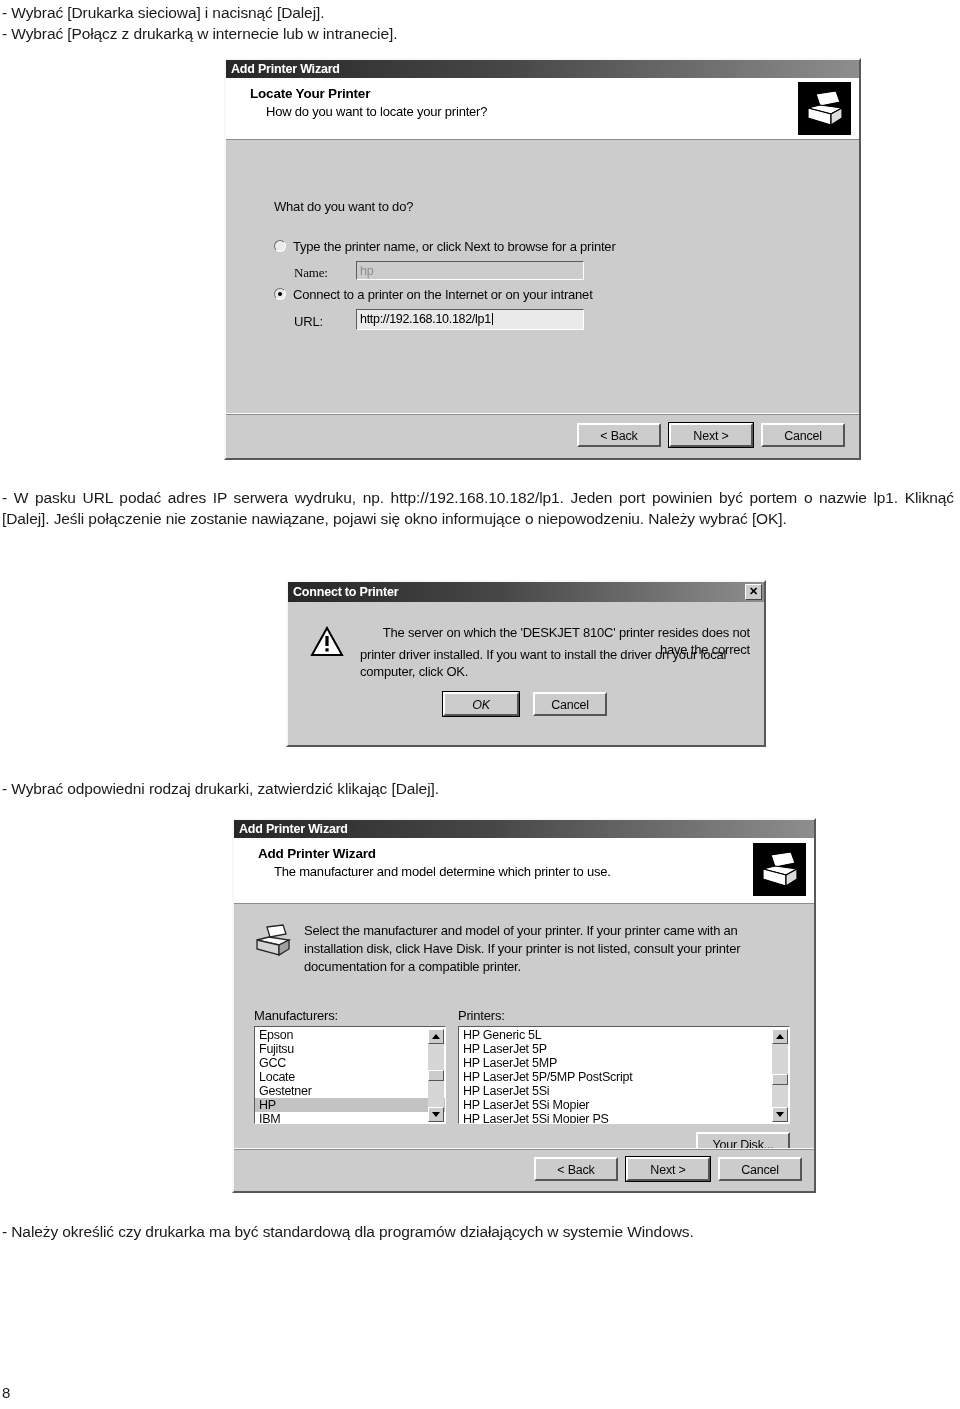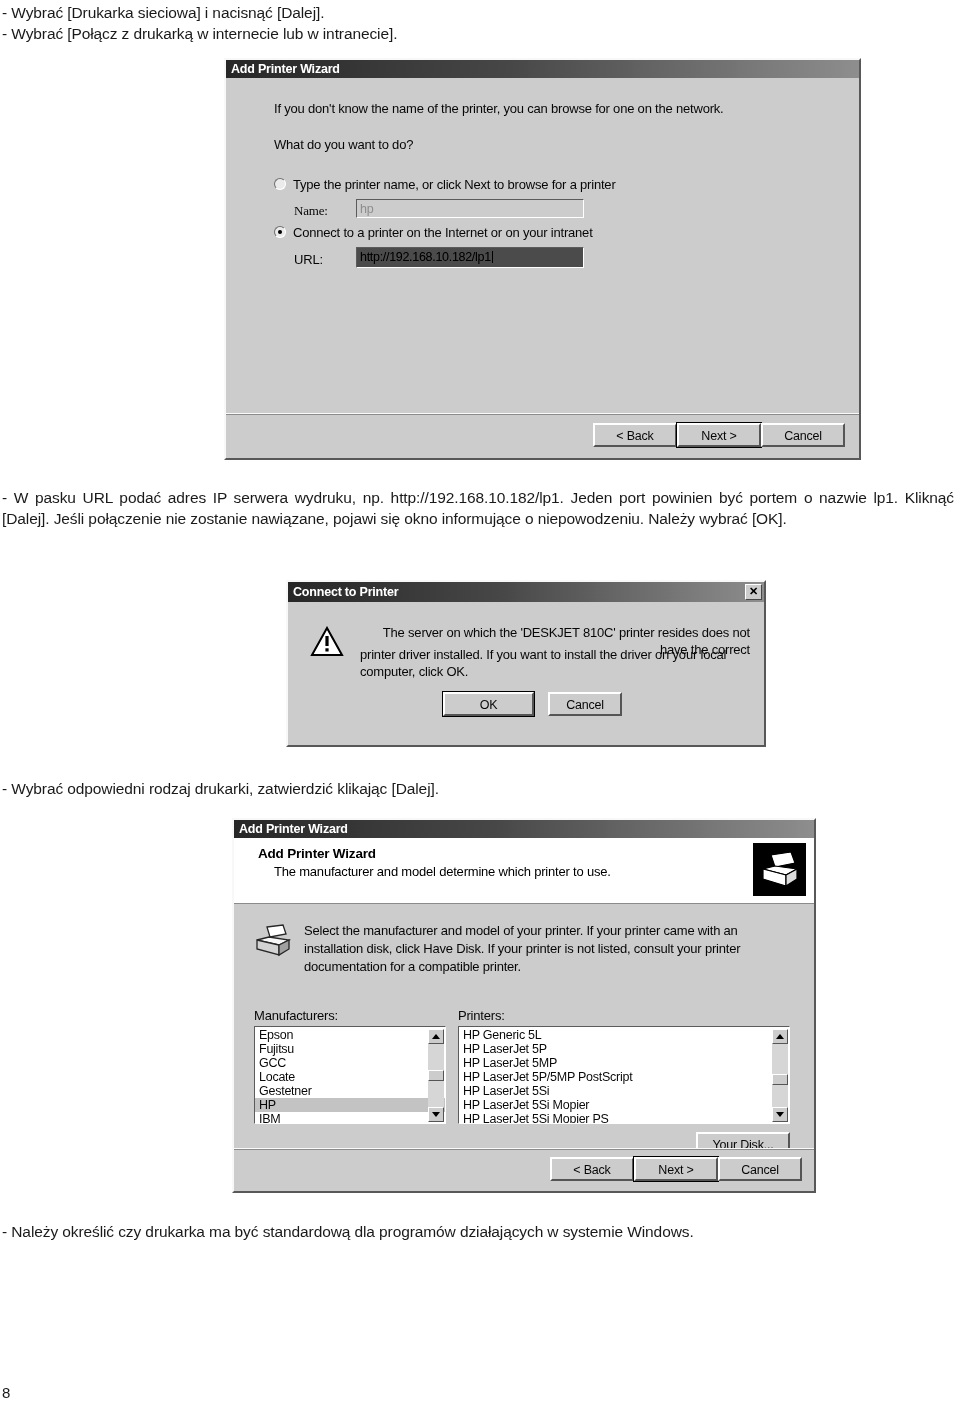--- a/index.html
+++ b/index.html
@@ -125,20 +125,21 @@
     height: 44px;
     border-top: 1px solid #f4f4f4;
     box-shadow: inset 0 1px 0 #8a8a8a;
     background: #c8c8c8;
   }
   .wiz-footer-inner {
     position: absolute;
     right: 14px;
     top: 9px;
     display: flex;
+    gap: 8px;
   }
 
   
   .btn {
     background: #c8c8c8;
     border-top: 2px solid #fcfcfc;
     border-left: 2px solid #fcfcfc;
     border-right: 2px solid #575757;
     border-bottom: 2px solid #575757;
     font-size: 12.5px;
@@ -184,21 +185,21 @@
     top: 2.5px;
     width: 4px;
     height: 4px;
     border-radius: 50%;
     background: #000;
   }
 
   
   .txtbox {
     position: absolute;
-    background: #1d4ed8;
+    background: #e5e5e5;
     box-sizing: border-box;
     border-top: 1.5px solid #5d5d5d;
     border-left: 1.5px solid #5d5d5d;
     border-right: 1.5px solid #fbfbfb;
     border-bottom: 1.5px solid #fbfbfb;
     font-size: 12.5px;
     color: #000;
     padding: 2px 3px;
     letter-spacing: -0.3px;
     overflow: hidden;
@@ -297,24 +298,37 @@
 
 <div class="doc-text" style="left:2px; top:2px; width:700px;">- Wybrać [Drukarka sieciowa] i nacisnąć [Dalej].</div>
 <div class="doc-text" style="left:2px; top:23px; width:700px;">- Wybrać [Połącz z drukarką w internecie lub w intranecie].</div>
 
 <div class="win-dialog" style="left:176px; top:58px; width:637px; height:402px;">
 
   <div class="win-titlebar">
     <span class="win-title">Add Printer Wizard</span>
   </div>
 
+  <div class="wiz-header">
+    <div class="wiz-header-title">Locate Your Printer</div>
+    <div class="wiz-header-sub">How do you want to locate your printer?</div>
+    <div class="wiz-header-icon">
+      <svg width="42" height="40" viewBox="0 0 42 40" aria-hidden="true">
+        <g fill="#ffffff" stroke="#000000" stroke-width="1.2">
+          <path d="M12 5 L32 2 L36 13 L16 17 Z"></path>
+          <path d="M4 19 L16 16 L38 19 L27 25 Z"></path>
+          <path d="M4 19 L4 29 L27 36 L27 25 Z"></path>
+          <path d="M27 25 L38 19 L38 29 L27 36 Z" fill="#d8d8d8"></path>
+        </g>
+      </svg>
+    </div>
+  </div>
 
   <div class="wiz-body" style="height:318px;">
 
-    <div class="dlg-text" style="left:48px; top:22px; width:540px;">If you don't know the name of the printer, you can browse for one on the network.</div>
 
     <div class="dlg-text" style="left:48px; top:58px; width:540px;">What do you want to do?</div>
 
     <div class="radio" style="left:48px; top:100px;"></div>
     <div class="dlg-text" style="left:67px; top:98px; width:500px;">Type the printer name, or click Next to browse for a printer</div>
 
     <div class="lbl" style="left:68px; top:125px;font-family:Liberation Serif, serif;">Name:</div>
     <div class="txtbox disabled" style="left:130px; top:121px; width:228px; height:19px;">hp</div>
 
     <div class="radio" style="left:48px; top:148px;">
@@ -352,21 +366,21 @@
         <path d="M17 2 L32 29 L2 29 Z" fill="#ffffff" stroke="#000000" stroke-width="2"></path>
         <rect x="15.4" y="10" width="3.2" height="10" fill="#000000"></rect>
         <rect x="15.4" y="22.3" width="3.2" height="3.2" fill="#000000"></rect>
       </svg>
     </div>
 
     <div class="dlg-text" style="left:72px; top:22px; width:390px;text-align:right;">The server on which the 'DESKJET 810C' printer resides does not have the correct</div>
     <div class="dlg-text" style="left:72px; top:44px; width:400px;">printer driver installed. If you want to install the driver on your local computer, click OK.</div>
 
     <div style="position:absolute; left:155px; top:90px; display:flex; gap:14px;">
-      <button class="btn default" style="width:91px;">OK</button>
+      <button class="btn default" style="width:76px;font-style:italic;">OK</button>
       <button class="btn" style="width:74px;">Cancel</button>
     </div>
   </div>
 </div>
 
 <div class="doc-text" style="left:2px; top:778px; width:760px;">- Wybrać odpowiedni rodzaj drukarki, zatwierdzić klikając [Dalej].</div>
 
 <div class="win-dialog" style="left:184px; top:818px; width:584px; height:375px;">
 
   <div class="win-titlebar">

